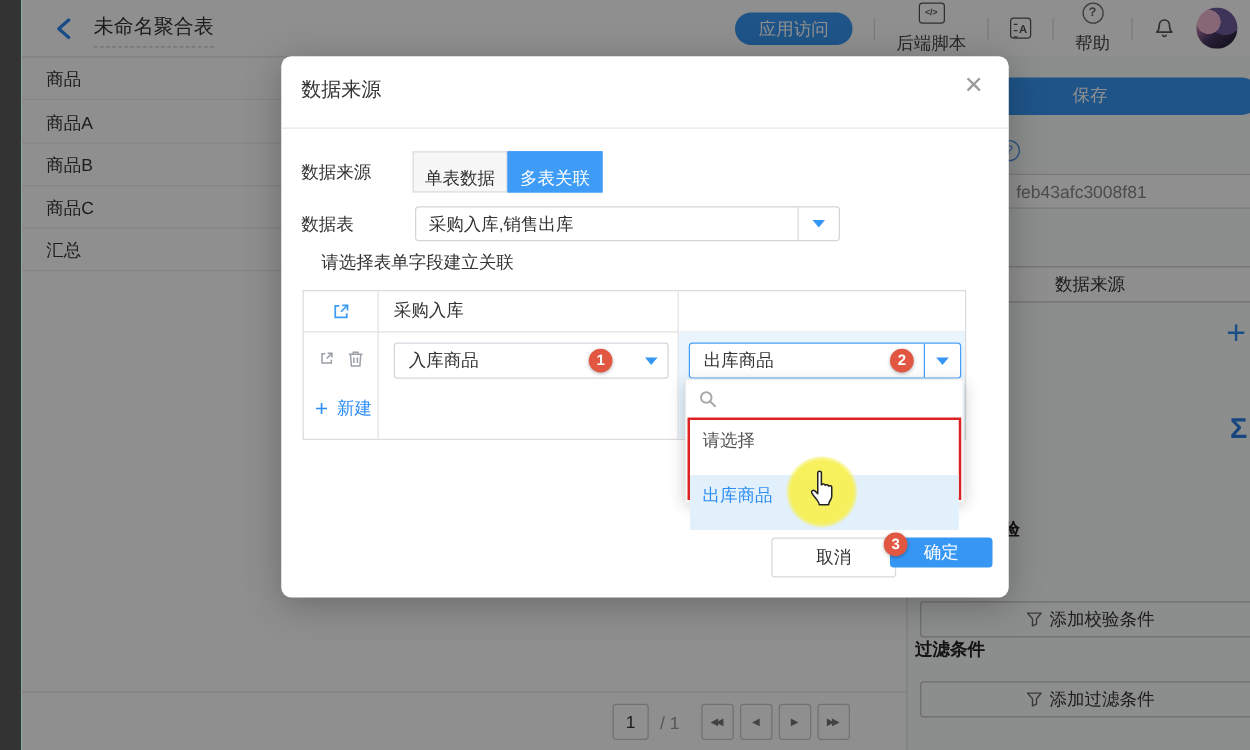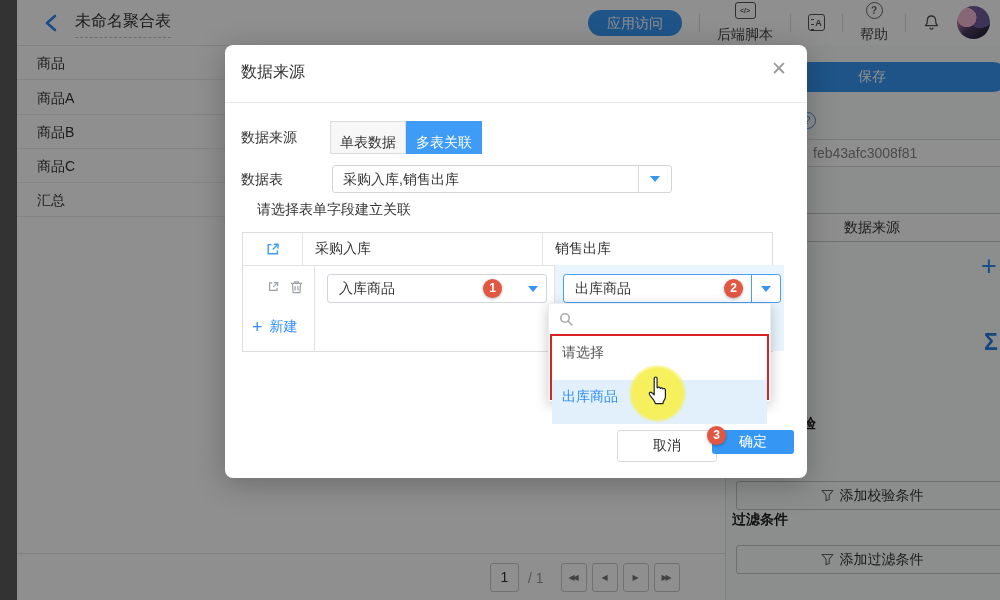--- a/index.html
+++ b/index.html
@@ -71,21 +71,21 @@
   .tab-on{background:#3e9cf6;color:#fff;border:1px solid #3e9cf6;}
   .big-select{left:107px;top:120px;width:340px;height:28px;border:1px solid #d5d5d5;border-radius:3px;
               box-sizing:border-box;background:#fff;cursor:pointer;}
   .big-select .val{position:absolute;left:10px;top:0;line-height:26px;font-size:14px;color:#333;}
   .sel-caretcell{position:absolute;right:0;top:0;bottom:0;width:32px;border-left:1px solid #d9d9d9;
                  display:flex;align-items:center;justify-content:center;cursor:pointer;}
   .caret{width:0;height:0;border-left:5px solid transparent;border-right:5px solid transparent;border-top:6px solid #3696f3;}
   .m-hint{left:32px;top:156px;font-size:14px;color:#333;}
   .jtable{left:17px;top:187px;width:531px;height:120px;border:1px solid #dcdcdc;box-sizing:border-box;}
   .jt-hrow{position:absolute;left:0;top:0;width:529px;height:32px;border-bottom:1px solid #e2e2e2;display:flex;}
-  .jt-brow{position:absolute;left:12px;top:32px;width:529px;height:86px;display:flex;}
+  .jt-brow{position:absolute;left:0;top:32px;width:529px;height:86px;display:flex;}
   .jt-c1{width:60px;border-right:1px solid #e2e2e2;display:flex;align-items:flex-start;justify-content:center;gap:10px;box-sizing:border-box;}
   .jt-c2{width:240px;border-right:1px solid #e2e2e2;box-sizing:border-box;position:relative;}
   .jt-c3{width:229px;box-sizing:border-box;position:relative;}
   .jt-hrow .jt-c1,.jt-hrow .jt-c2,.jt-hrow .jt-c3{align-items:center;display:flex;}
   .jt-htext{padding-left:12px;font-size:14px;color:#333;}
   .jt-brow .jt-c3{background:#e9f4fd;}
   .jt-brow .jt-c1{padding-top:15px;}
   .row-select{position:absolute;top:9px;height:29px;background:#fff;border:1px solid #d2d6dc;border-radius:3px;
               box-sizing:border-box;cursor:pointer;}
   .row-select .val{position:absolute;left:11px;top:0;line-height:27px;font-size:14px;color:#333;white-space:nowrap;}
@@ -222,23 +222,20 @@
         <div class="jt-c1">
           <svg width="16" height="16" viewBox="0 0 16 16">
             <path d="M6.4 3.6H3.2v9.2h9.2V9.6" fill="none" stroke="#3b9cf5" stroke-width="1.4"></path>
             <path d="M8.8 3.2h4.2v4.2" fill="none" stroke="#3b9cf5" stroke-width="1.4"></path>
             <path d="M12.6 3.6L7.8 8.4" fill="none" stroke="#3b9cf5" stroke-width="1.4"></path>
           </svg>
         </div>
         <div class="jt-c2">
             <span class="jt-htext">采购入库</span>
           </div>
-        <div class="jt-c3">
-            <span class="jt-htext">销售出库</span>
-          </div>
       </div>
       <div class="jt-brow">
         <div class="jt-c1">
           <svg width="13" height="13" viewBox="0 0 16 16">
             <path d="M6.4 3.6H3.2v9.2h9.2V9.6" fill="none" stroke="#9aa0a6" stroke-width="1.5"></path>
             <path d="M8.8 3.2h4.2v4.2" fill="none" stroke="#9aa0a6" stroke-width="1.5"></path>
             <path d="M12.6 3.6L7.8 8.4" fill="none" stroke="#9aa0a6" stroke-width="1.5"></path>
           </svg>
           <svg width="13" height="14" viewBox="0 0 13 14">
             <path d="M1 3.4h11" stroke="#9aa0a6" stroke-width="1.2" fill="none"></path>

